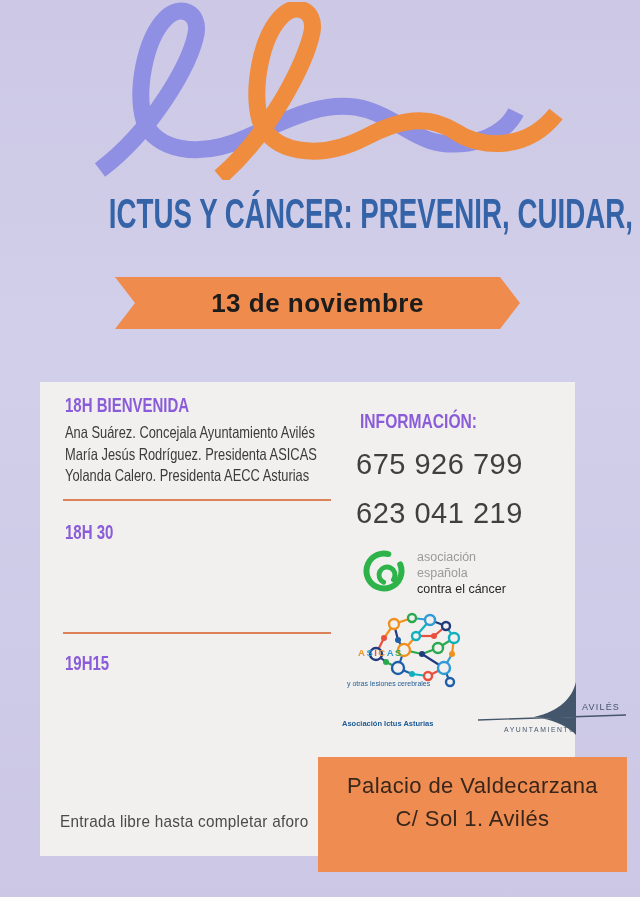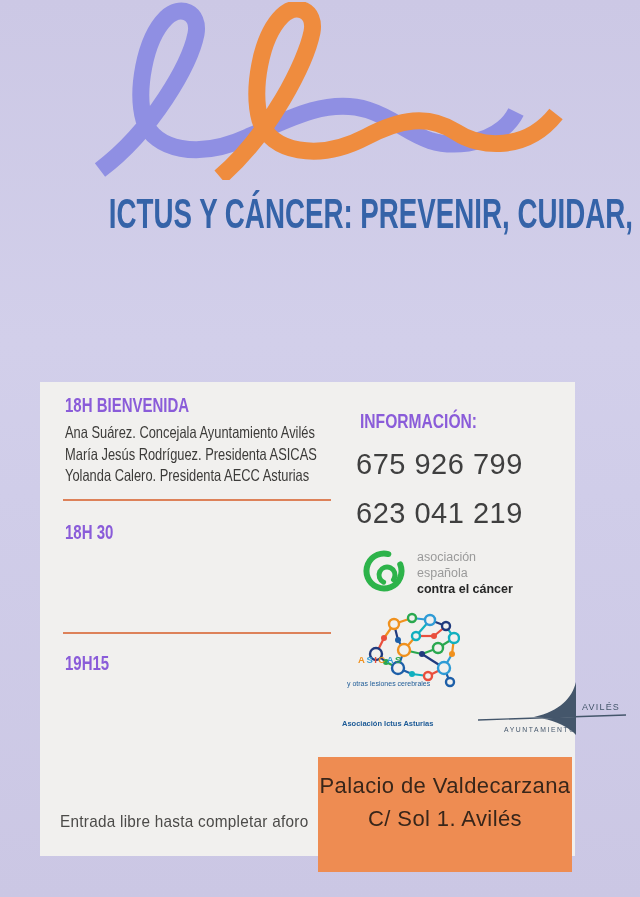--- a/index.html
+++ b/index.html
@@ -43,46 +43,49 @@
   
   .info-h{
     position:absolute;left:360px;top:410px;font-size:20px;font-weight:bold;color:#8a5cd9;
     white-space:nowrap;transform:scaleX(.78);transform-origin:0 50%;
   }
   .phone{position:absolute;left:356px;font-size:29px;color:#3f3f3f;letter-spacing:.5px;}
   .ph1{top:448px}.ph2{top:497px}
   .aecc{position:absolute;left:362px;top:548px;display:flex;gap:9px;}
   .aecc-text{font-size:12.5px;line-height:16px;padding-top:1px;}
   .aecc-text .g{color:#9a9a9a;}
-  .aecc-text .k{color:#262626;font-weight:bold;}
+  .aecc-text .k{color:#262626;font-weight:normal;}
   .asicas{position:absolute;left:340px;top:608px;width:135px;height:90px;}
   .as-brain{position:absolute;left:24px;top:2px;}
-  .as-name{position:absolute;left:18px;top:46px;font-size:9.5px;font-weight:bold;letter-spacing:1.5px;}
+  .as-name{position:absolute;left:18px;top:39px;font-size:9.5px;font-weight:bold;letter-spacing:1.5px;}
   .as-l1{position:absolute;left:2px;top:63px;font-size:7.5px;font-weight:bold;color:#1c5a96;white-space:nowrap;margin-top:48px;}
   .as-l2{position:absolute;left:7px;top:72px;font-size:7px;color:#1c5a96;white-space:nowrap;}
   .aviles{position:absolute;left:476px;top:678px;}
   
   .venue{
-    position:absolute;left:318px;top:757px;width:254px;height:115px;background:#ee8c52;
+    position:absolute;left:318px;top:757px;width:309px;height:115px;background:#ee8c52;
     box-sizing:border-box;padding-top:12px;text-align:center;
   }
   .venue div{font-size:22px;color:#38261a;line-height:33px;letter-spacing:.4px;}
 </style>
 </head>
 <body>
 
 <div class="poster">
 
   <svg class="ribbons" width="490" height="178" viewBox="0 0 490 178">
     <path d="M 22,168 C 75,128 112,62 118,32 C 122,10 102,2 88,16 C 66,38 58,90 66,118 C 76,148 120,158 170,135 C 215,114 252,96 290,108 C 328,120 342,148 390,141 C 422,136 434,118 438,110" fill="none" stroke="#8f8fe3" stroke-width="17" stroke-linecap="butt" stroke-linejoin="round"></path>
     <path d="M 142,175 C 192,132 228,60 234,30 C 238,8 218,0 204,14 C 182,36 174,88 182,118 C 192,150 240,160 288,135 C 322,117 350,112 378,130 C 402,146 448,150 478,112" fill="none" stroke="#ef8c3e" stroke-width="17" stroke-linecap="butt" stroke-linejoin="round"></path>
   </svg>
 
   <div class="title">ICTUS Y CÁNCER: PREVENIR, CUIDAR, VIVIR</div>
 
+  <div class="banner">
+    <span>13 de noviembre</span>
+  </div>
 
   <div class="card">
     <div class="sec-time t1">18H BIENVENIDA</div>
     <div class="para p1">
         <div class="pline"><span>Ana Suárez. Concejala Ayuntamiento Avilés</span></div>
         <div class="pline"><span>María Jesús Rodríguez. Presidenta ASICAS</span></div>
         <div class="pline"><span>Yolanda Calero. Presidenta AECC Asturias</span></div>
       </div>
     <div class="divider d1"></div>
 

